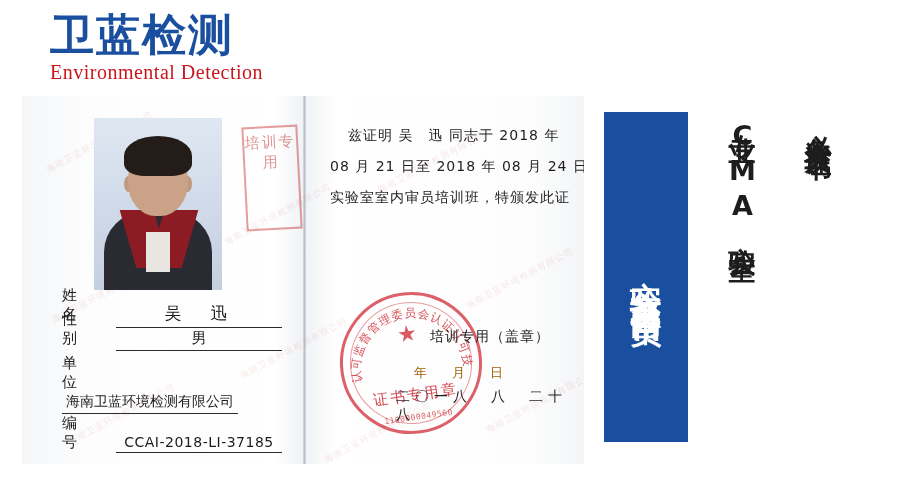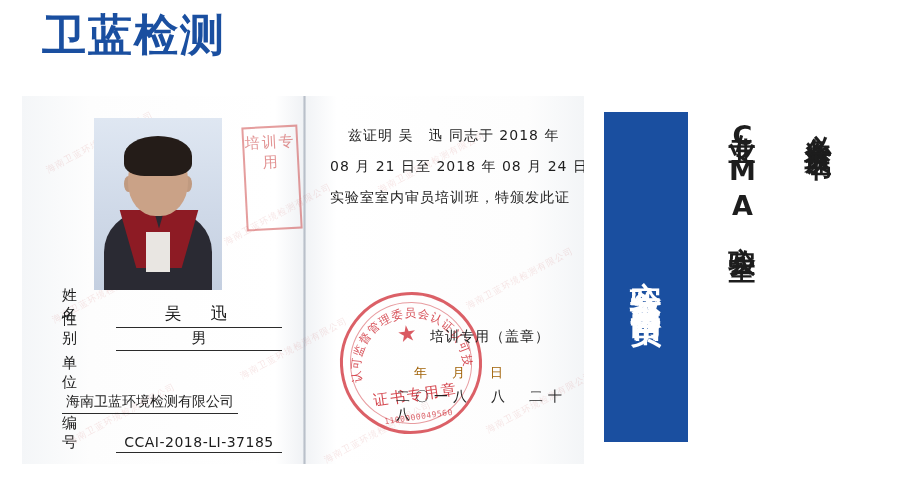--- a/index.html
+++ b/index.html
@@ -36,20 +36,21 @@
     top: 10px;
     width: 62px;
     text-align: center;
     color: #ffffff;
     font-size: 24px;
     font-weight: bold;
     letter-spacing: 1px;
     font-family: "Liberation Serif", serif;
   }
   .logo-words {
+    margin-left: 8px;
     padding-top: 2px;
   }
   .logo-cn {
     color: #1a4fa0;
     font-size: 44px;
     font-weight: bold;
     line-height: 50px;
     letter-spacing: 2px;
     font-family: "DejaVu Sans", sans-serif;
   }
@@ -354,20 +355,21 @@
   }
   .side-col.c1 { left: 724px; }
   .side-col.c2 { left: 800px; }
 </style>
 </head>
 <body>
 
 <div class="logo-bar">
   <div class="logo-words">
     <div class="logo-cn">卫蓝检测</div>
+    <div class="logo-en">Environmental Detection</div>
   </div>
 </div>
 
 <div class="cert-wrap">
   <div class="cert-page"></div>
   <div class="cert-fold"></div>
 
   <div class="wm" style="left:18px;  top:40px;">海南卫蓝环境检测有限公司</div>
   <div class="wm" style="left:196px; top:112px;">海南卫蓝环境检测有限公司</div>
   <div class="wm" style="left:24px;  top:190px;">海南卫蓝环境检测有限公司</div>

